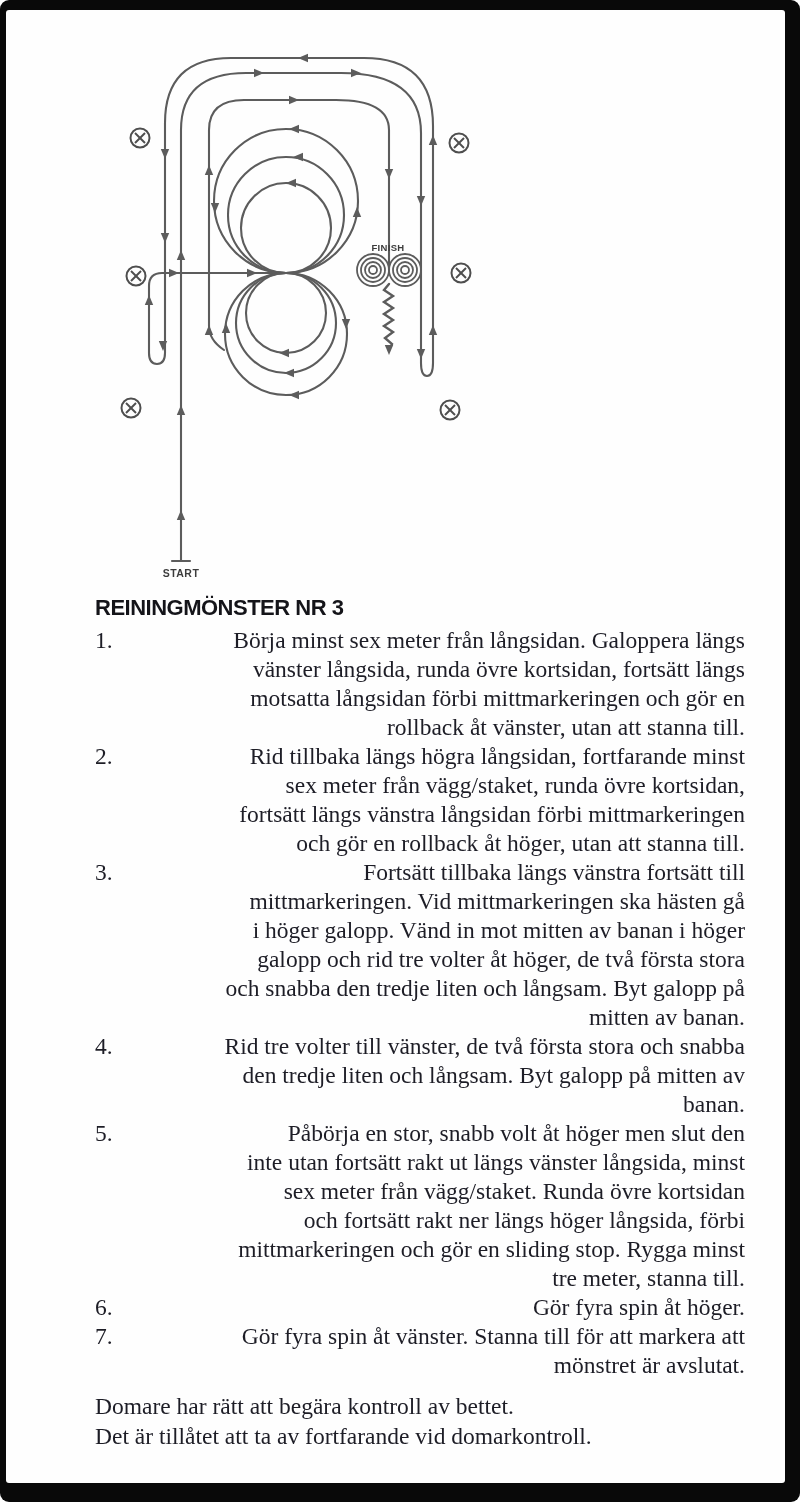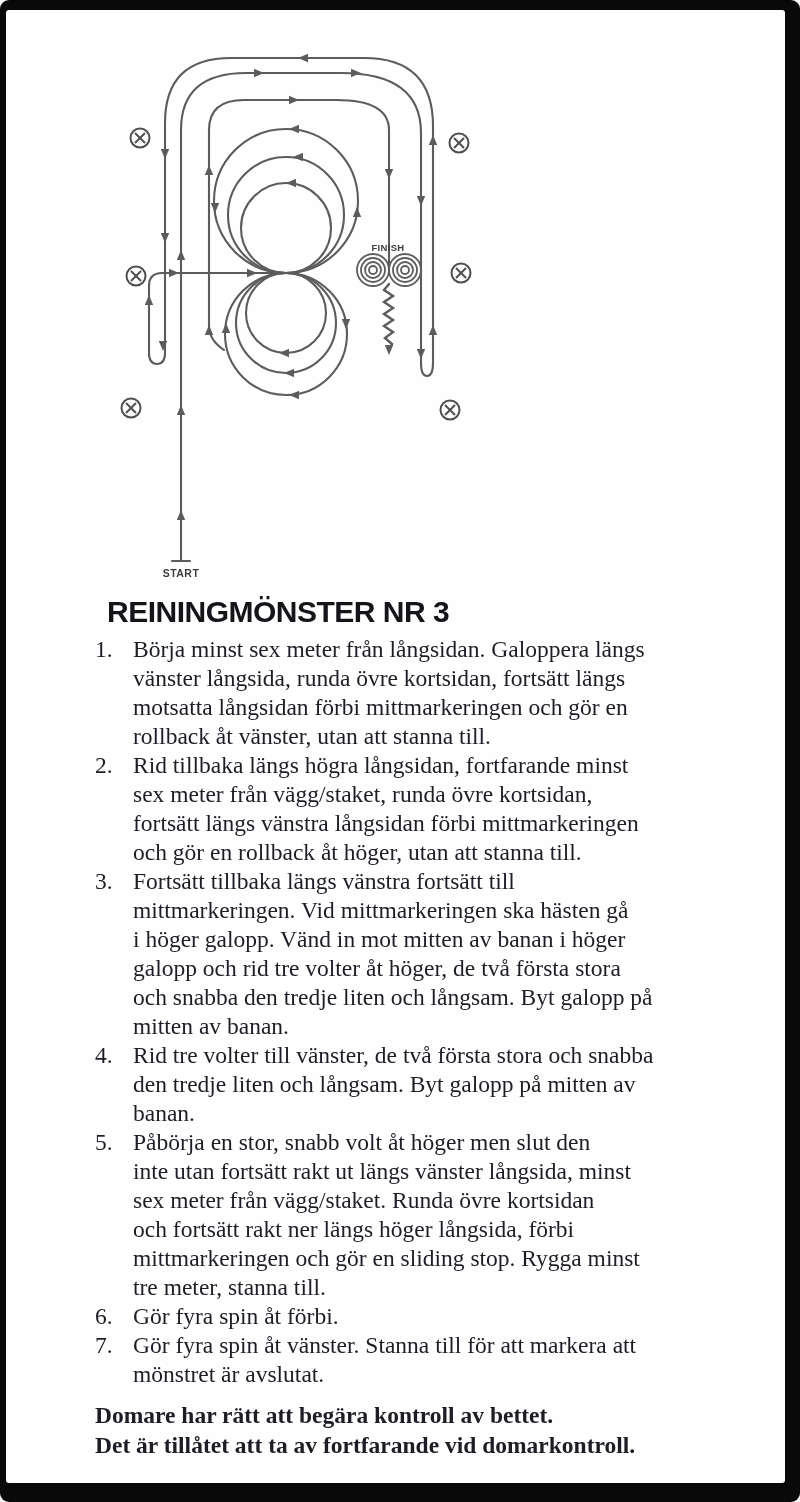--- a/index.html
+++ b/index.html
@@ -14,29 +14,29 @@
   }
   .diagram {
     position:absolute; left:90px; top:8px; width:400px; height:575px;
   }
   .textblock {
     position:absolute; left:89px; top:586px; width:650px;
     color:#1d1d26;
   }
   .doc-title {
     font-family:"Liberation Sans", sans-serif;
-    font-weight:bold; font-size:30px; letter-spacing:-0.5px;
-    color:#141419; margin:0 0 7px 12px; line-height:1.05;
+    font-weight:bold; font-size:22px; letter-spacing:-0.5px;
+    color:#141419; margin:0 0 7px 0; line-height:1.05;
   }
   .instructions { margin:0; padding:0; list-style:none; }
   .instr-row { display:flex; font-size:23.5px; line-height:29px; }
   .instr-num { flex:0 0 38px; }
-  .instr-text { flex:1; white-space:pre-line; }
+  .instr-text { flex:1; white-space:pre-line;text-align:right; }
   .notes { margin-top:11px; }
-  .note-line { margin:0; font-size:23.5px; line-height:30px;font-weight:bold; }
+  .note-line { margin:0; font-size:23.5px; line-height:30px; }
   svg text {
     font-family:"Liberation Sans", sans-serif; font-weight:bold;
     fill:#3c3c3c;
   }
 </style>
 </head>
 <body>
 
 <div class="frame">
   <div class="sheet">
@@ -169,21 +169,21 @@
           <span class="instr-num">5.</span>
           <span class="instr-text">Påbörja en stor, snabb volt åt höger men slut den
 inte utan fortsätt rakt ut längs vänster långsida, minst
 sex meter från vägg/staket. Runda övre kortsidan
 och fortsätt rakt ner längs höger långsida, förbi
 mittmarkeringen och gör en sliding stop. Rygga minst
 tre meter, stanna till.</span>
         </li>
         <li class="instr-row">
           <span class="instr-num">6.</span>
-          <span class="instr-text">Gör fyra spin åt förbi.</span>
+          <span class="instr-text">Gör fyra spin åt höger.</span>
         </li>
         <li class="instr-row">
           <span class="instr-num">7.</span>
           <span class="instr-text">Gör fyra spin åt vänster. Stanna till för att markera att
 mönstret är avslutat.</span>
         </li>
       </ol>
 
       <div class="notes">
         <p class="note-line">Domare har rätt att begära kontroll av bettet.</p>

